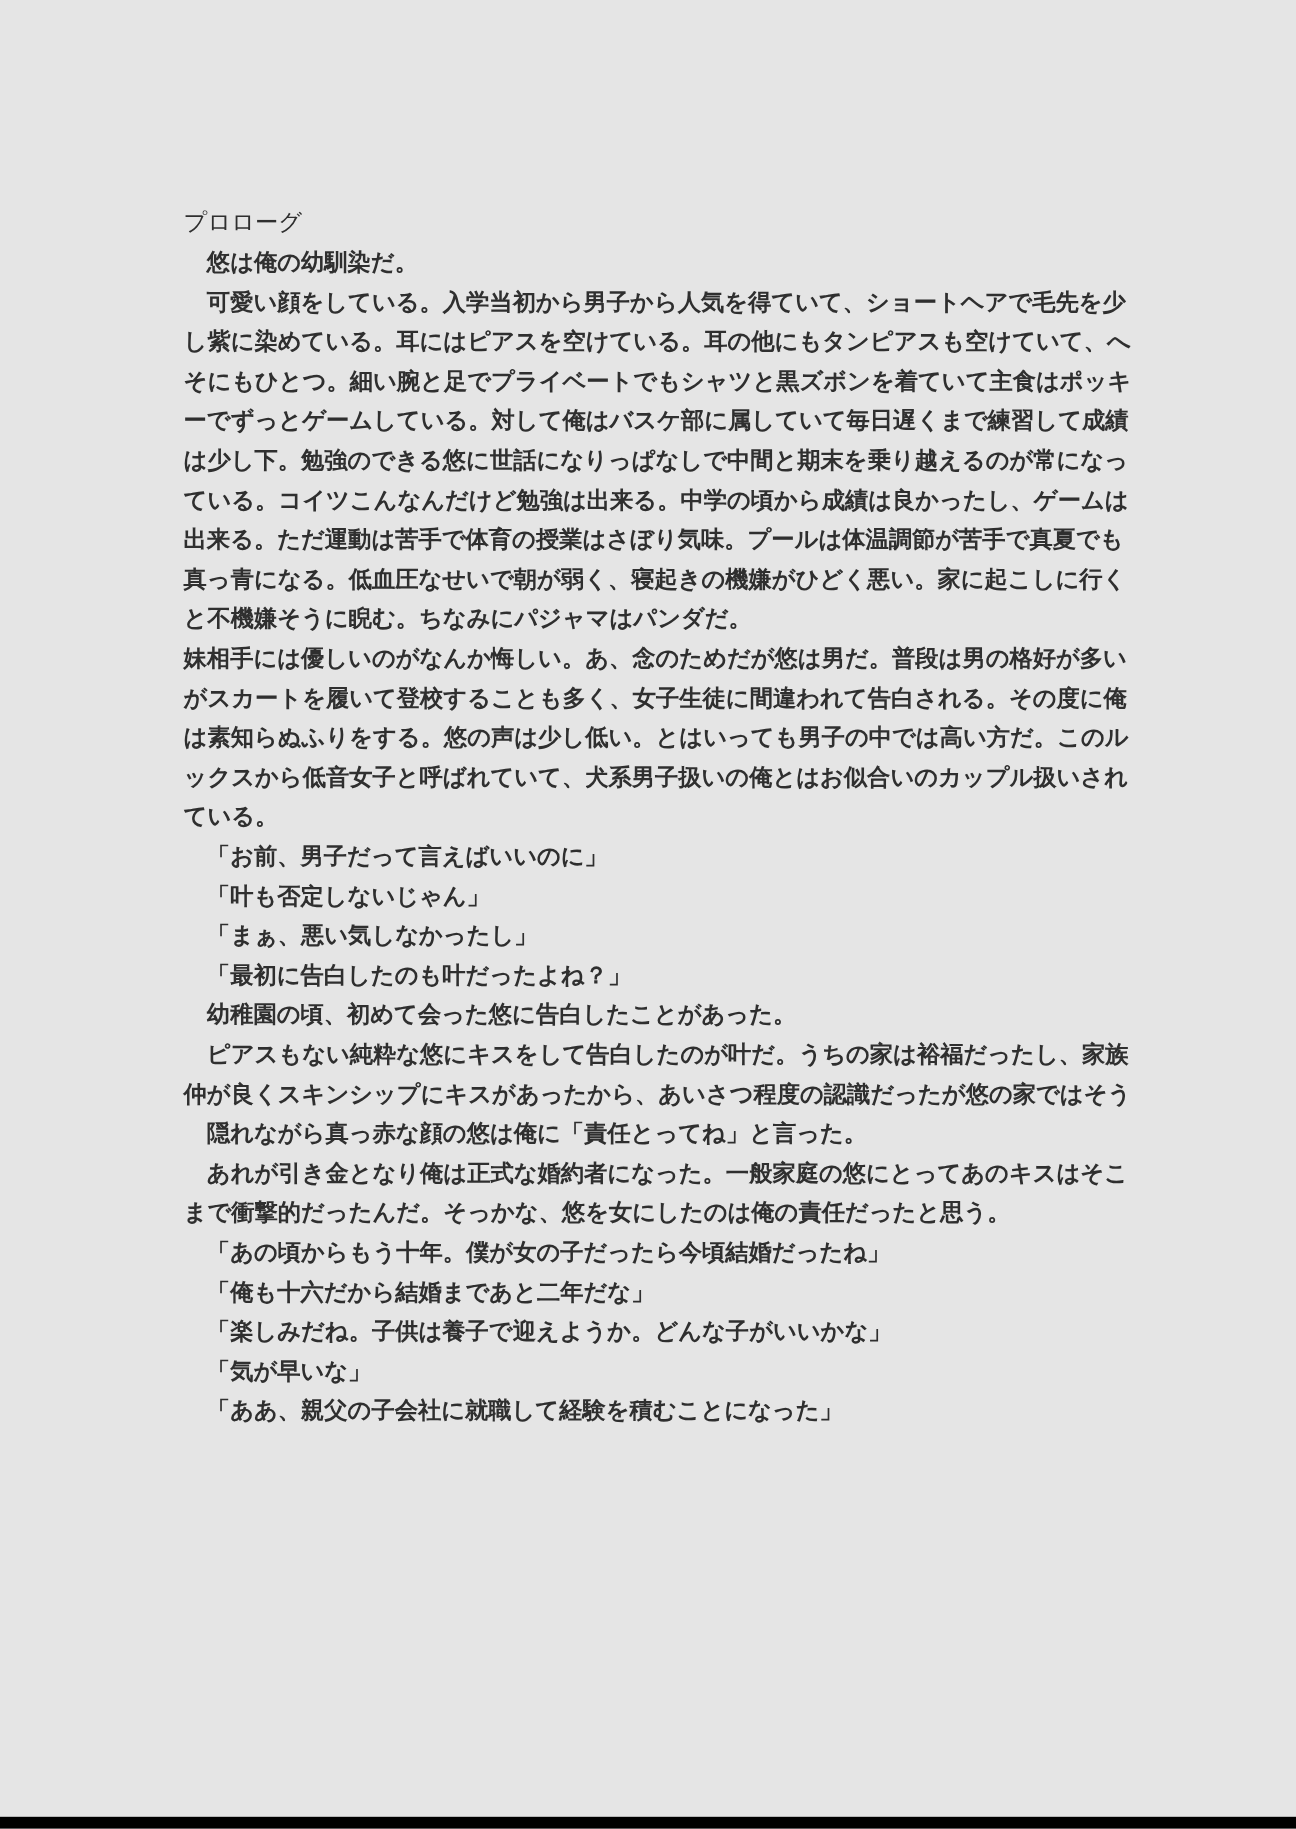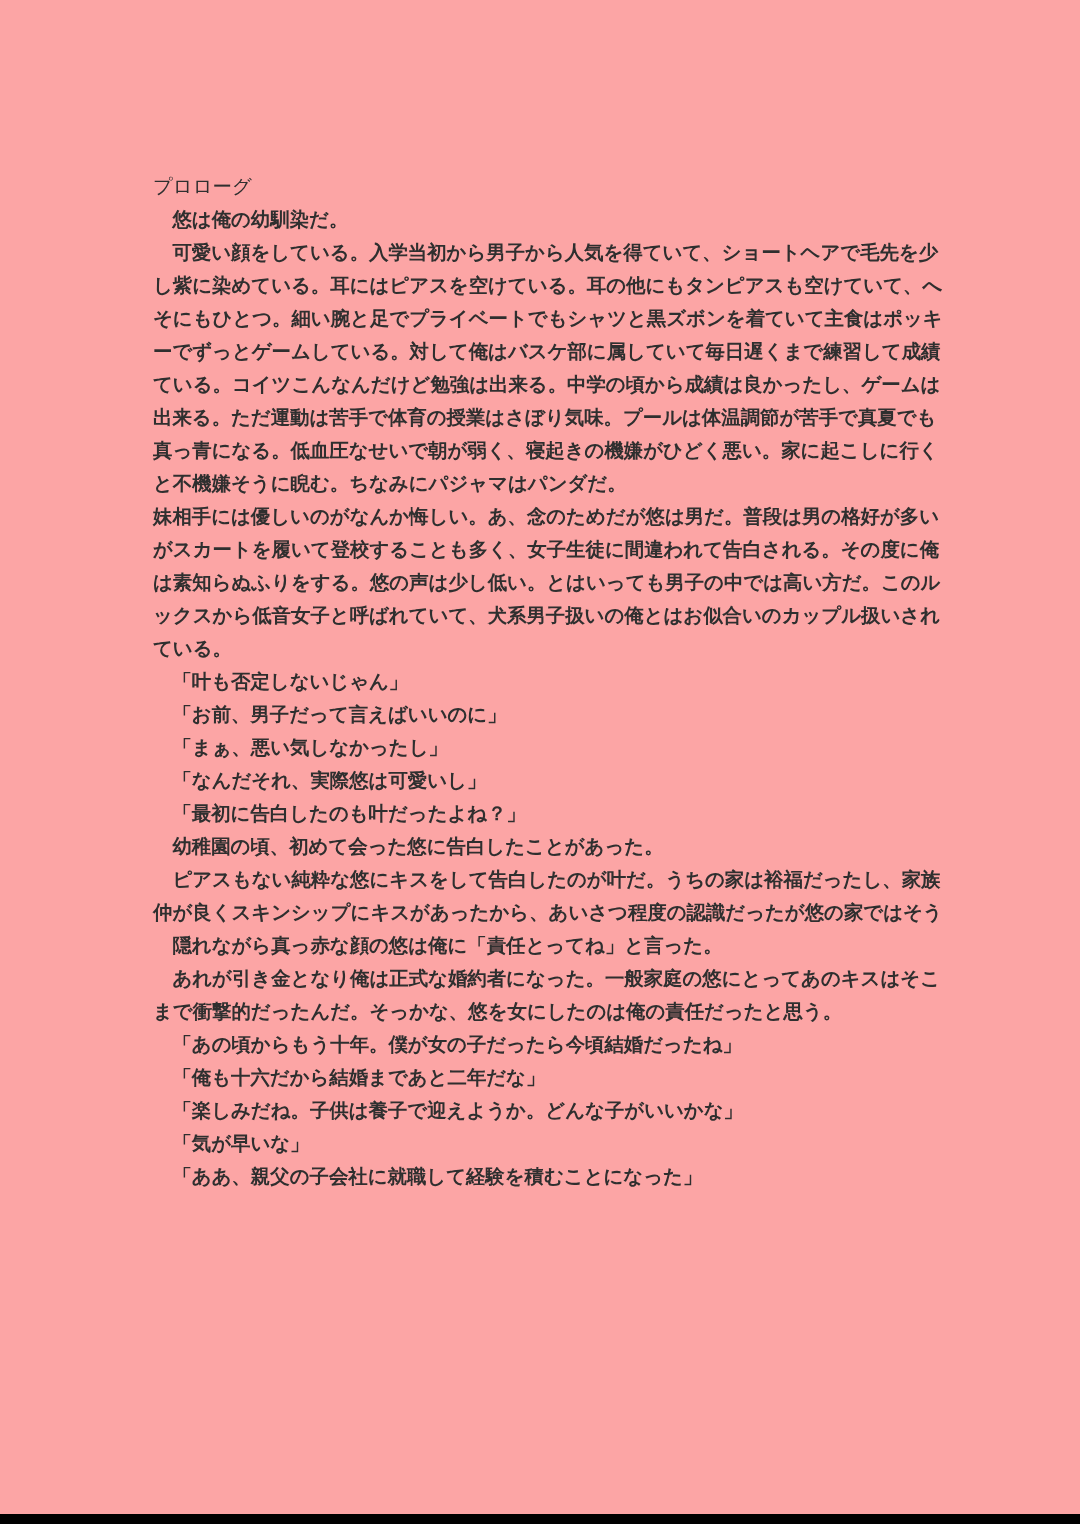--- a/index.html
+++ b/index.html
@@ -42,42 +42,42 @@
     left: 0;
     bottom: 0;
     width: 100%;
     height: 10px;
     background: #000000;
   }
 </style>
 </head>
 <body>
 
-<div class="page" style="background: #fca5a5;">
+<div class="page" style="background: #e5e5e5;">
   <div class="text-block" style="color: rgb(47, 47, 47);">
     <div class="line heading">プロローグ</div>
     <div>
         <div class="line">　悠は俺の幼馴染だ。</div>
         <div class="line">　可愛い顔をしている。入学当初から男子から人気を得ていて、ショートヘアで毛先を少</div>
         <div class="line">し紫に染めている。耳にはピアスを空けている。耳の他にもタンピアスも空けていて、へ</div>
         <div class="line">そにもひとつ。細い腕と足でプライベートでもシャツと黒ズボンを着ていて主食はポッキ</div>
         <div class="line">ーでずっとゲームしている。対して俺はバスケ部に属していて毎日遅くまで練習して成績</div>
+        <div class="line">は少し下。勉強のできる悠に世話になりっぱなしで中間と期末を乗り越えるのが常になっ</div>
         <div class="line">ている。コイツこんなんだけど勉強は出来る。中学の頃から成績は良かったし、ゲームは</div>
         <div class="line">出来る。ただ運動は苦手で体育の授業はさぼり気味。プールは体温調節が苦手で真夏でも</div>
         <div class="line">真っ青になる。低血圧なせいで朝が弱く、寝起きの機嫌がひどく悪い。家に起こしに行く</div>
         <div class="line">と不機嫌そうに睨む。ちなみにパジャマはパンダだ。</div>
         <div class="line">妹相手には優しいのがなんか悔しい。あ、念のためだが悠は男だ。普段は男の格好が多い</div>
         <div class="line">がスカートを履いて登校することも多く、女子生徒に間違われて告白される。その度に俺</div>
         <div class="line">は素知らぬふりをする。悠の声は少し低い。とはいっても男子の中では高い方だ。このル</div>
         <div class="line">ックスから低音女子と呼ばれていて、犬系男子扱いの俺とはお似合いのカップル扱いされ</div>
         <div class="line">ている。</div>
+        <div class="line">　「お前、男子だって言えばいいのに」</div>
         <div class="line">　「叶も否定しないじゃん」</div>
-        <div class="line">　「お前、男子だって言えばいいのに」</div>
         <div class="line">　「まぁ、悪い気しなかったし」</div>
-        <div class="line">　「なんだそれ、実際悠は可愛いし」</div>
         <div class="line">　「最初に告白したのも叶だったよね？」</div>
         <div class="line">　幼稚園の頃、初めて会った悠に告白したことがあった。</div>
         <div class="line">　ピアスもない純粋な悠にキスをして告白したのが叶だ。うちの家は裕福だったし、家族</div>
         <div class="line">仲が良くスキンシップにキスがあったから、あいさつ程度の認識だったが悠の家ではそう</div>
         <div class="line">　隠れながら真っ赤な顔の悠は俺に「責任とってね」と言った。</div>
         <div class="line">　あれが引き金となり俺は正式な婚約者になった。一般家庭の悠にとってあのキスはそこ</div>
         <div class="line">まで衝撃的だったんだ。そっかな、悠を女にしたのは俺の責任だったと思う。</div>
         <div class="line">　「あの頃からもう十年。僕が女の子だったら今頃結婚だったね」</div>
         <div class="line">　「俺も十六だから結婚まであと二年だな」</div>
         <div class="line">　「楽しみだね。子供は養子で迎えようか。どんな子がいいかな」</div>

